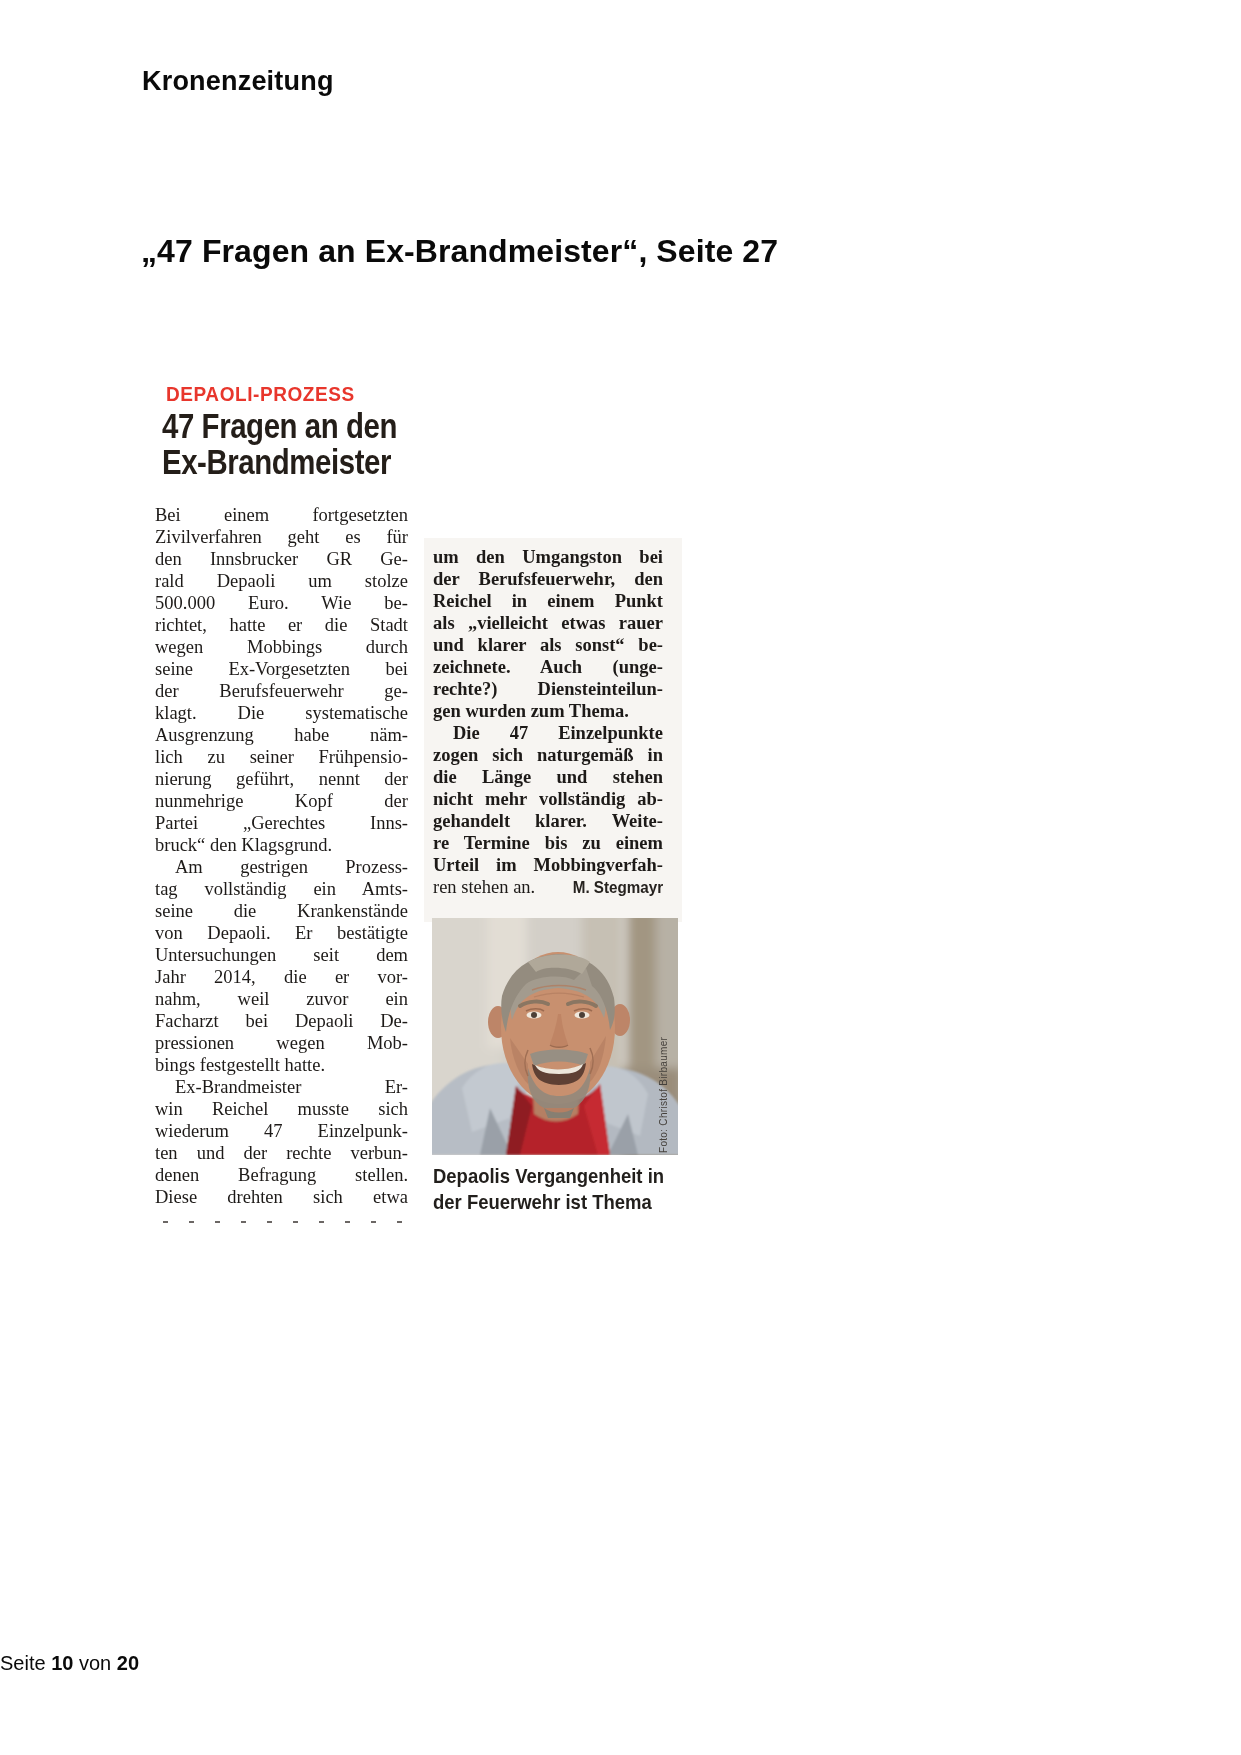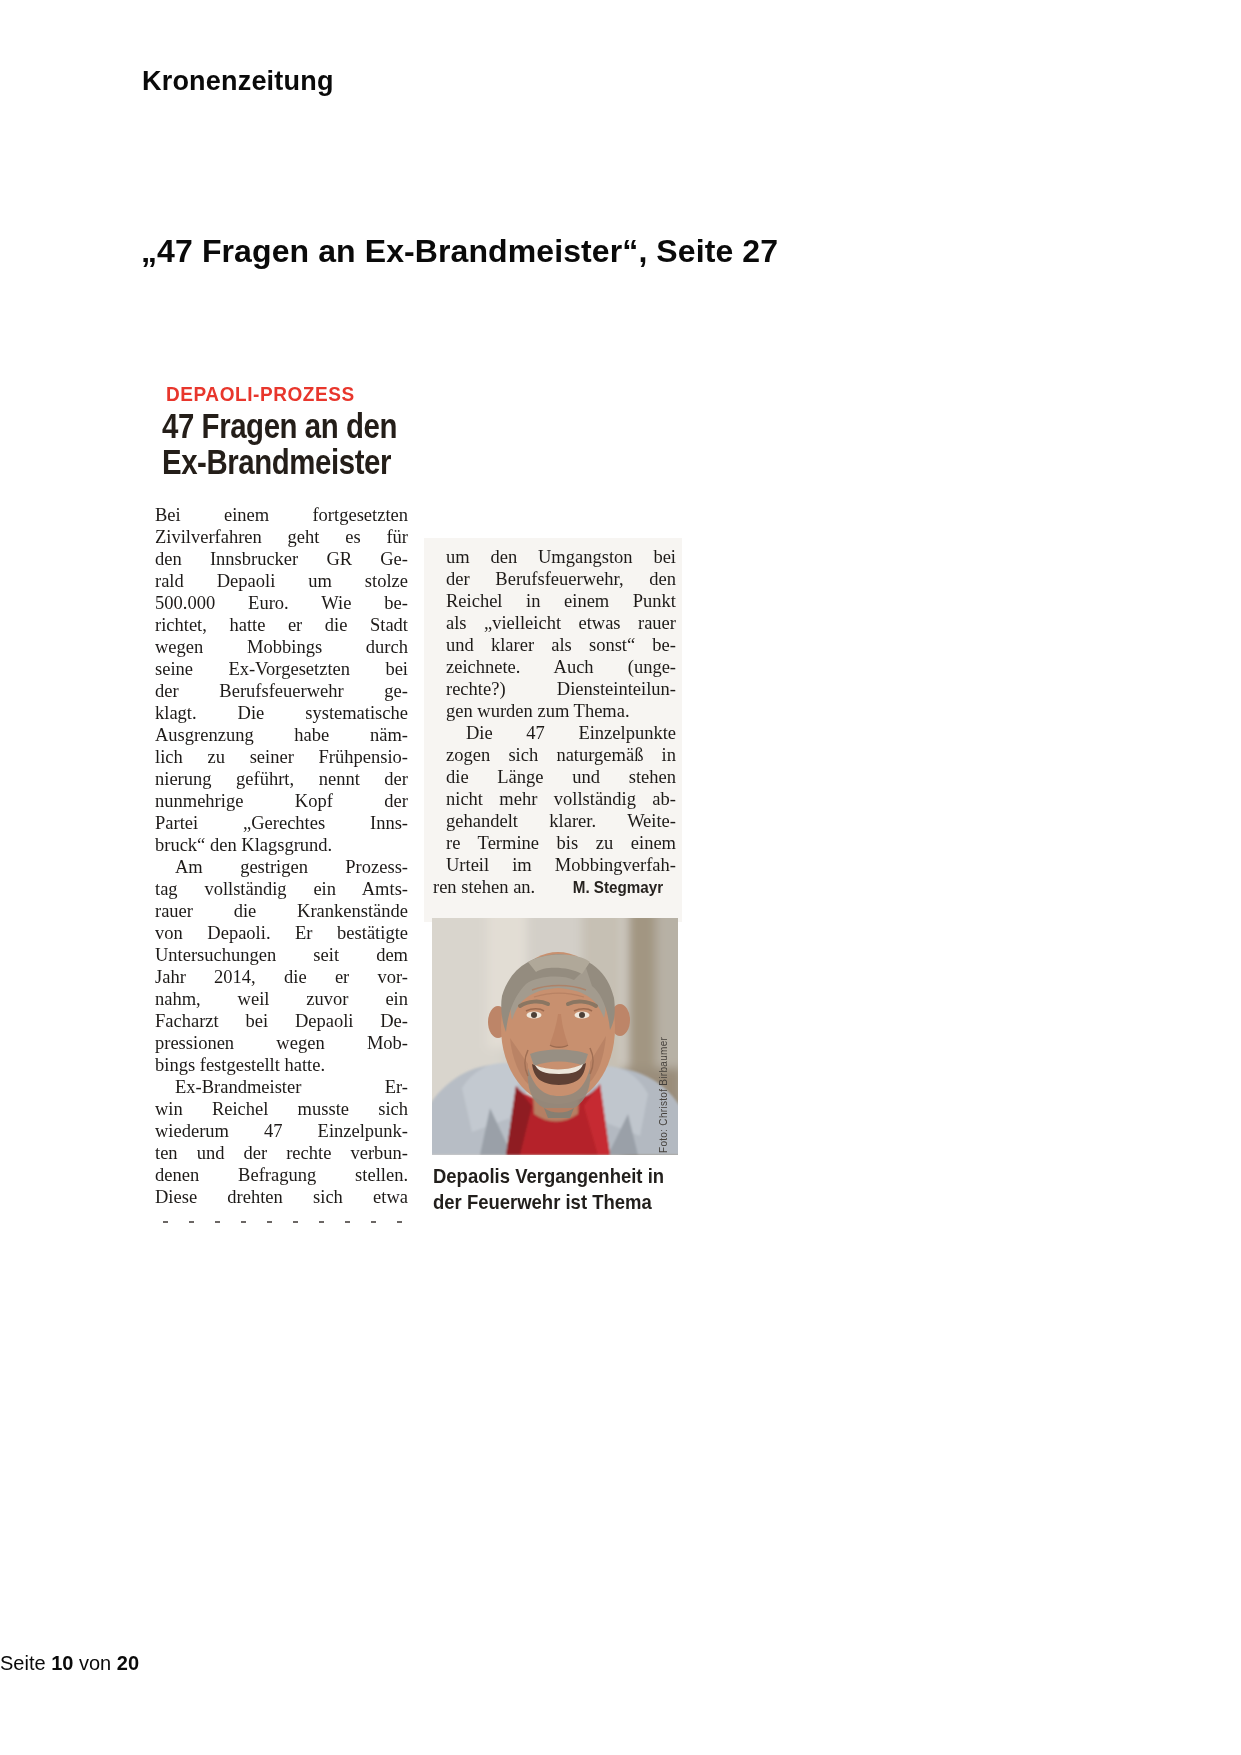--- a/index.html
+++ b/index.html
@@ -36,21 +36,21 @@
     font-size:35px;font-weight:bold;line-height:36px;letter-spacing:-0.5px;
     transform:scaleX(0.84);transform-origin:left top;
     font-family:"Liberation Sans",sans-serif;
   }
   .col{
     position:absolute;
     font-family:"Liberation Serif",serif;
     font-size:18.5px;line-height:22px;color:#1d1a18;
   }
   .col1{left:155px;top:504px;width:253px;}
-  .col2{left:446px;top:546px;width:230px;}
+  .col2{left:433px;top:546px;width:230px;font-weight:bold;}
   .bline{text-align:justify;text-align-last:justify;white-space:nowrap;}
   .bline--end{text-align-last:left;}
   .bline--indent{padding-left:20px;}
   .clipped-remnant{
     height:6px;margin-top:14px;overflow:hidden;opacity:.75;
     background:repeating-linear-gradient(90deg,#3a3431 0 5px,transparent 5px 26px);
     background-size:100% 2px;background-position:0 2px;background-repeat:no-repeat;
   }
   .byline-row{display:flex;justify-content:space-between;align-items:baseline;}
   .byline{
@@ -101,21 +101,21 @@
     <div class="bline">der Berufsfeuerwehr ge-</div>
     <div class="bline">klagt. Die systematische</div>
     <div class="bline">Ausgrenzung habe näm-</div>
     <div class="bline">lich zu seiner Frühpensio-</div>
     <div class="bline">nierung geführt, nennt der</div>
     <div class="bline">nunmehrige Kopf der</div>
     <div class="bline">Partei „Gerechtes Inns-</div>
     <div class="bline bline--end">bruck“ den Klagsgrund.</div>
     <div class="bline bline--indent">Am gestrigen Prozess-</div>
     <div class="bline">tag vollständig ein Amts-</div>
-    <div class="bline">rauer die Krankenstände</div>
+    <div class="bline">seine die Krankenstände</div>
     <div class="bline">von Depaoli. Er bestätigte</div>
     <div class="bline">Untersuchungen seit dem</div>
     <div class="bline">Jahr 2014, die er vor-</div>
     <div class="bline">nahm, weil zuvor ein</div>
     <div class="bline">Facharzt bei Depaoli De-</div>
     <div class="bline">pressionen wegen Mob-</div>
     <div class="bline bline--end">bings festgestellt hatte.</div>
     <div class="bline bline--indent">Ex-Brandmeister Er-</div>
     <div class="bline">win Reichel musste sich</div>
     <div class="bline">wiederum 47 Einzelpunk-</div>

